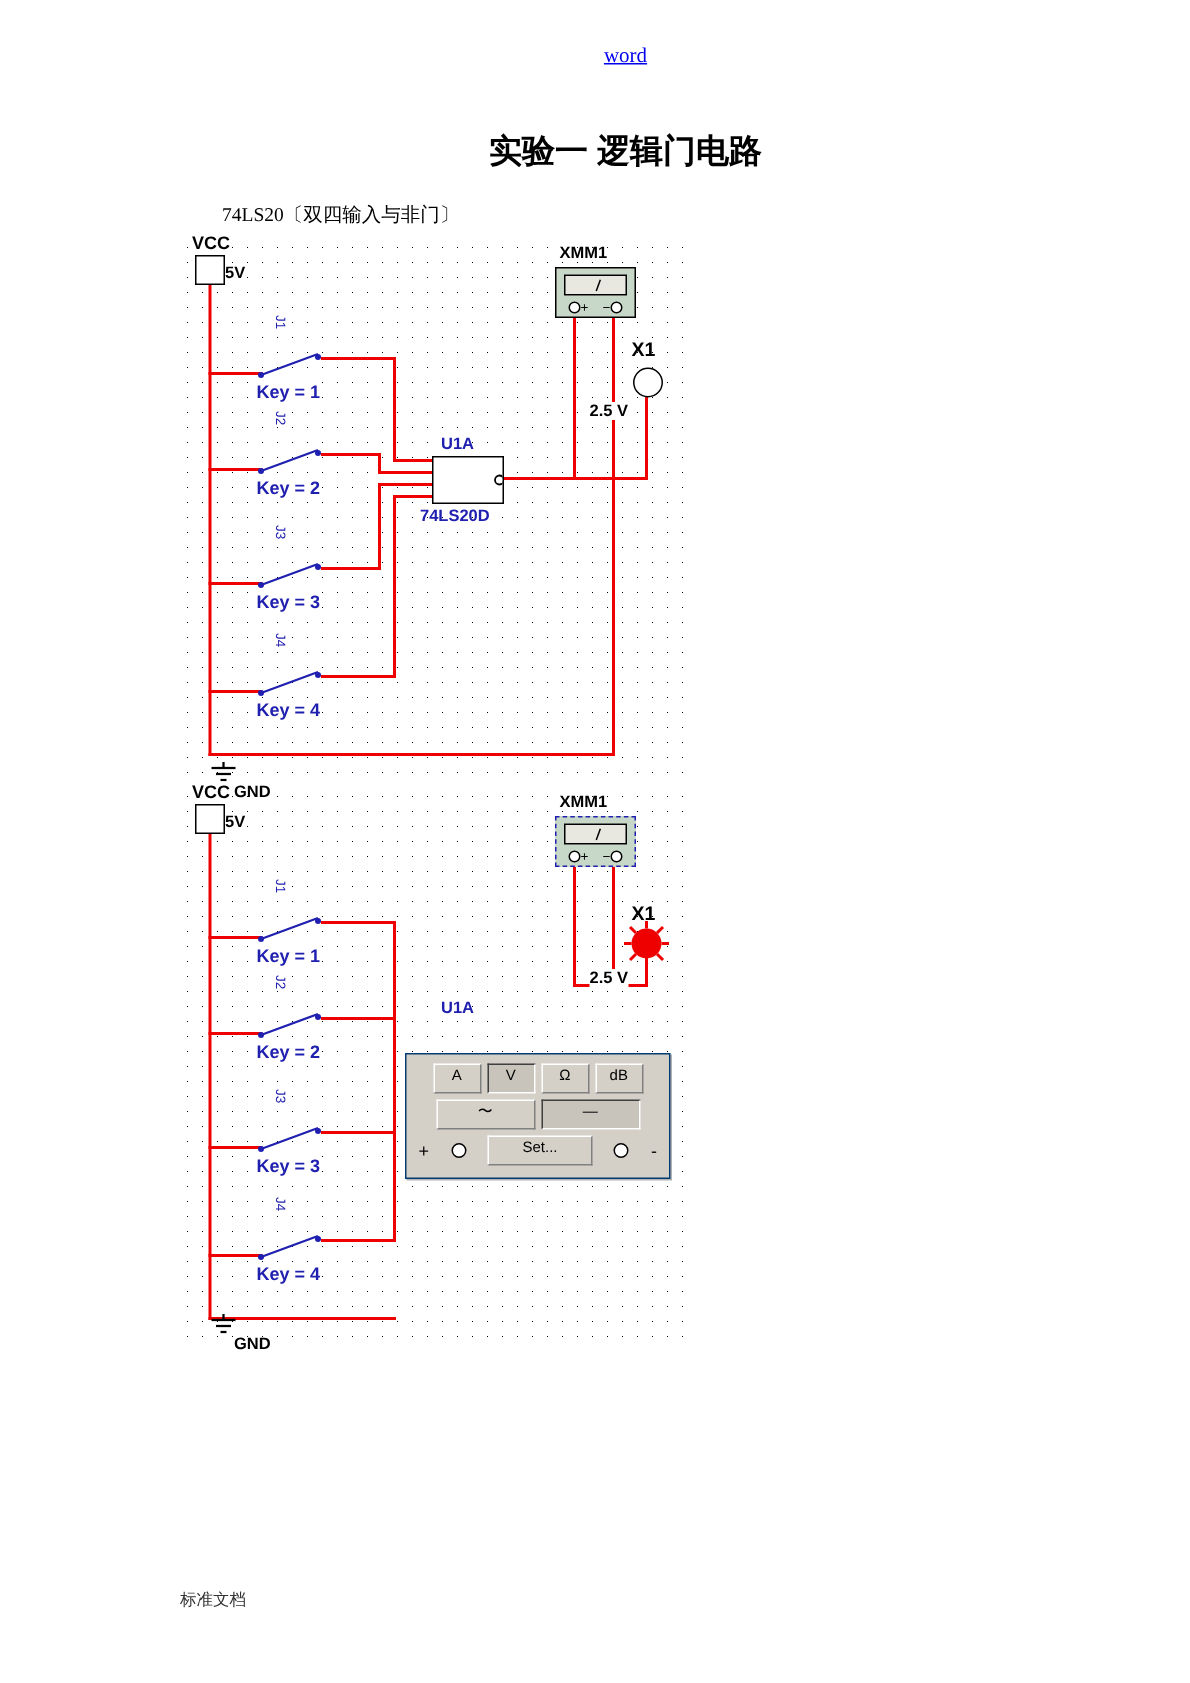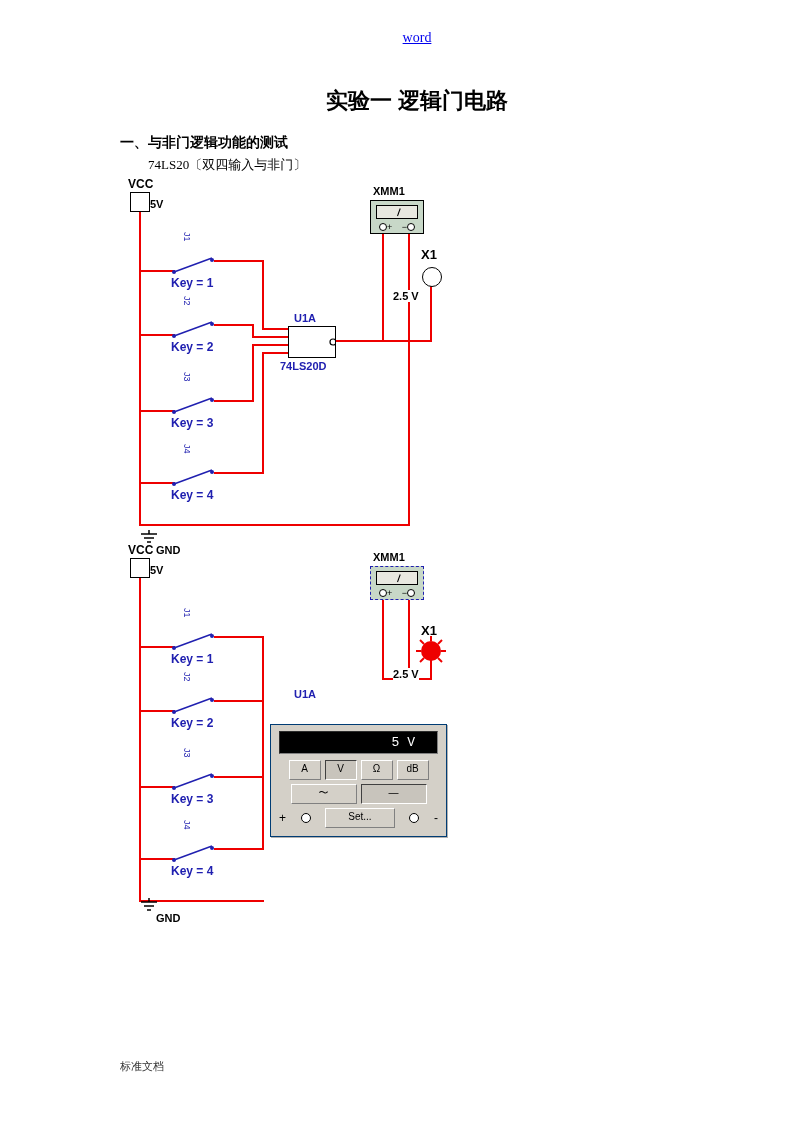--- a/index.html
+++ b/index.html
@@ -48,21 +48,20 @@
 .mm-set{width:68px;height:18px;border:1px solid #808080;border-top-color:#fff;border-left-color:#fff;background:#d4d0c8;font:10px Arial;text-align:center;line-height:16px;cursor:pointer}
 .mm-botrow{display:flex;justify-content:space-between;align-items:center;margin-top:4px;font:12px Arial}
 .mm-bterm{width:8px;height:8px;border:1px solid #000;border-radius:50%;background:#fff}
 </style>
 </head>
 <body>
 
 <div class="page">
 <div class="header-link"><a href="#">word</a></div>
 <div class="main-title">实验一  逻辑门电路</div>
-<div class="section-heading">一、与非门逻辑功能的测试</div>
 <div class="chip-line">74LS20〔双四输入与非门〕</div>
 
 <div class="circuit">
   <span class="vcc-lbl">VCC</span>
   <div class="vcc-box"></div>
   <span class="fivev">5V</span>
 
   <div class="red-wire" style="left:19px;top:30px;width:2px;height:314px"></div>
 
   <div class="red-wire" style="left:19px;top:88px;height:2px;width:36px"></div>
@@ -236,21 +235,20 @@
           <line x1="9" y1="0" x2="9" y2="4" stroke="#000" stroke-width="1.5"></line>
           <line x1="1" y1="4" x2="17" y2="4" stroke="#000" stroke-width="1.5"></line>
           <line x1="4" y1="8" x2="14" y2="8" stroke="#000" stroke-width="1.5"></line>
           <line x1="7" y1="12" x2="11" y2="12" stroke="#000" stroke-width="1.5"></line>
         </svg>
       </div>
   <span class="gnd" style="bottom:-6px">GND</span>
 
   <div class="mm-win">
     <div class="mm-body">
-      <div class="mm-disp">5 V</div>
       <div class="mm-row">
         <div class="mm-btn">A</div>
         <div class="mm-btn active">V</div>
         <div class="mm-btn">Ω</div>
         <div class="mm-btn">dB</div>
       </div>
       <div class="mm-row">
         <div class="mm-btn" style="width:64px">〜</div>
         <div class="mm-btn active" style="width:64px">—</div>
       </div>

